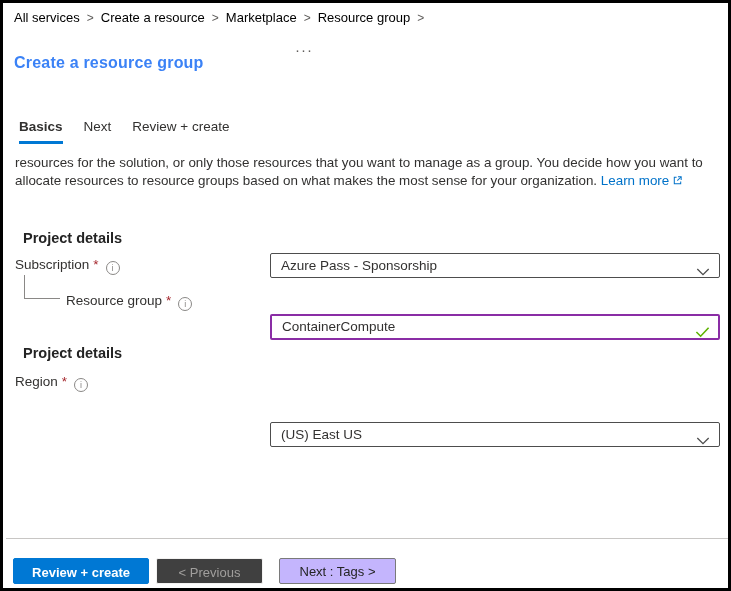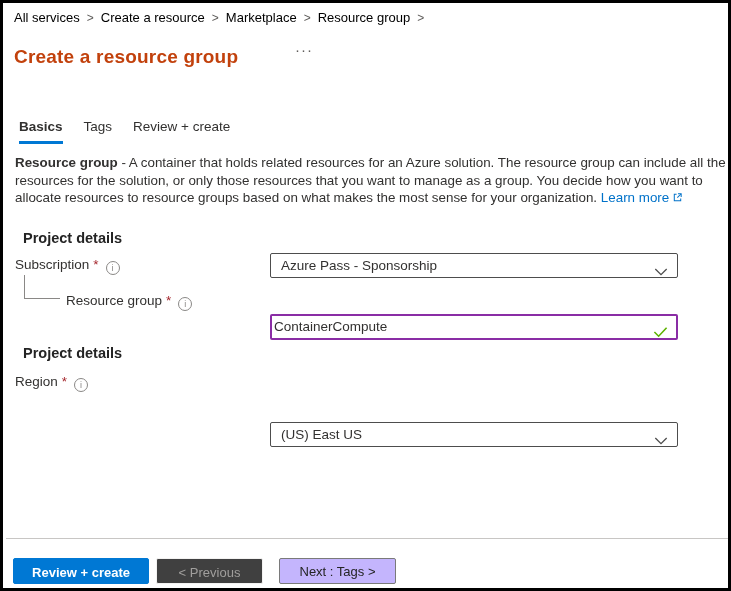--- a/index.html
+++ b/index.html
@@ -11,21 +11,21 @@
     background:#fff;
     font-family:"Liberation Sans", sans-serif;
     color:#323130;
     overflow:hidden;
   }
   
   .breadcrumb{position:absolute;left:11px;top:7px;font-size:13px;white-space:nowrap;}
   .breadcrumb .crumb{color:#000000;cursor:pointer;text-decoration:none;}
   .breadcrumb .sep{color:#605e5c;margin:0 7px;font-size:12px;}
   
-  .page-title{position:absolute;left:11px;top:30px;font-size:19px;font-weight:bold;color:#c2410c;letter-spacing:.2px;}
+  .page-title{position:absolute;left:11px;top:40px;font-size:16px;font-weight:bold;color:#3b82f6;letter-spacing:.2px;}
   .title-ellipsis{position:absolute;left:292px;top:38px;font-size:15px;color:#605e5c;letter-spacing:1px;cursor:pointer;}
   
   .tabs{position:absolute;left:16px;top:116px;display:flex;justify-content:space-between;}
   .tab{font-size:13.5px;line-height:16px;padding-bottom:6px;border-bottom:3px solid transparent;margin-right:21px;cursor:pointer;color:#323130;}
   .tab.active{font-weight:bold;border-bottom-color:#0078d4;}
   
   .description{position:absolute;left:12px;top:151px;font-size:13.4px;line-height:17.5px;color:#323130;}
   .description .line{white-space:nowrap;}
   .desc-bold{font-weight:bold;}
   .learn-link{color:#0072c9;cursor:pointer;}
@@ -40,26 +40,26 @@
   .info-icon{display:inline-flex;align-items:center;justify-content:center;box-sizing:border-box;
     width:14px;height:14px;border:1px solid #8a8886;border-radius:50%;
     font-size:9px;font-style:normal;color:#8a8886;margin-left:7px;vertical-align:-2px;cursor:pointer;}
   .lbl-subscription{left:12px;top:254px;}
   .lbl-resourcegroup{left:63px;top:290px;}
   .lbl-region{left:12px;top:371px;}
   
   .connector-v{position:absolute;left:21px;top:272px;width:1px;height:24px;background:#8a8886;}
   .connector-h{position:absolute;left:21px;top:295px;width:36px;height:1px;background:#8a8886;}
   
-  .control{position:absolute;left:267px;width:408px;box-sizing:border-box;background:#fff;font-size:13.5px;color:#323130;}
+  .control{position:absolute;left:267px;width:450px;box-sizing:border-box;background:#fff;font-size:13.5px;color:#323130;}
   .select{height:25px;border:1px solid #4d4d4d;border-radius:2px;line-height:23px;padding-left:10px;cursor:pointer;position:relative;}
   .select .chev{position:absolute;right:9px;top:7px;}
   .sel-subscription{top:250px;}
   .sel-region{top:368px;}
-  .input-valid{top:286px;height:26px;border:2px solid #8a2da5;border-radius:2px;line-height:22px;padding-left:2px;position:relative;}
+  .input-valid{top:286px;height:26px;border:2px solid #8a2da5;border-radius:2px;line-height:22px;padding-left:10px;position:relative;}
   .input-valid .check{position:absolute;right:8px;top:7px;}
   
   .footer-sep{position:absolute;left:3px;top:535px;width:725px;height:1px;background:#c8c6c4;}
   .btn{position:absolute;box-sizing:border-box;font-size:13px;text-align:center;cursor:pointer;border-radius:2px;}
   .btn-primary{left:10px;top:555px;width:136px;height:26px;background:#0078d4;color:#fff;font-weight:bold;line-height:26px;border:1px solid #0078d4;}
   .btn-disabled{left:153px;top:555px;width:107px;height:26px;background:#404040;color:#a19f9d;line-height:26px;border:1px solid #f3f2f1;cursor:default;}
   .btn-secondary{left:276px;top:555px;width:117px;height:26px;background:#c4b5fd;color:#242424;line-height:24px;border:1px solid #7a7a7a;}
 </style>
 </head>
 <body>
@@ -68,26 +68,25 @@
 
   <nav class="breadcrumb">
     <span class="crumb">All services</span><span class="sep">&gt;</span><span class="crumb">Create a resource</span><span class="sep">&gt;</span><span class="crumb">Marketplace</span><span class="sep">&gt;</span><span class="crumb">Resource group</span><span class="sep">&gt;</span>
   </nav>
 
   <h1 class="page-title">Create a resource group</h1>
   <span class="title-ellipsis">···</span>
 
   <div class="tabs">
     <div class="tab active">Basics</div>
-    <div class="tab">Tags</div>
+    <div class="tab">Next</div>
     <div class="tab">Review + create</div>
   </div>
 
   <div class="description">
-    <div class="line"><span class="desc-bold">Resource group</span><span> - A container that holds related resources for an Azure solution. The resource group can include all the</span></div>
     <div class="line">resources for the solution, or only those resources that you want to manage as a group. You decide how you want to</div>
     <div class="line"><span>allocate resources to resource groups based on what makes the most sense for your organization.</span>
       <span class="learn-link">Learn more</span><span class="ext-icon"><svg width="11" height="11" viewBox="0 0 12 12">
             <path d="M5 2.5 H2.5 v7 h7 V7" fill="none" stroke="#0072c9" stroke-width="1.1"></path>
             <path d="M6.5 2 H10 V5.5" fill="none" stroke="#0072c9" stroke-width="1.1"></path>
             <path d="M9.8 2.2 L5.8 6.2" fill="none" stroke="#0072c9" stroke-width="1.1"></path>
           </svg></span>
     </div>
   </div>
 

